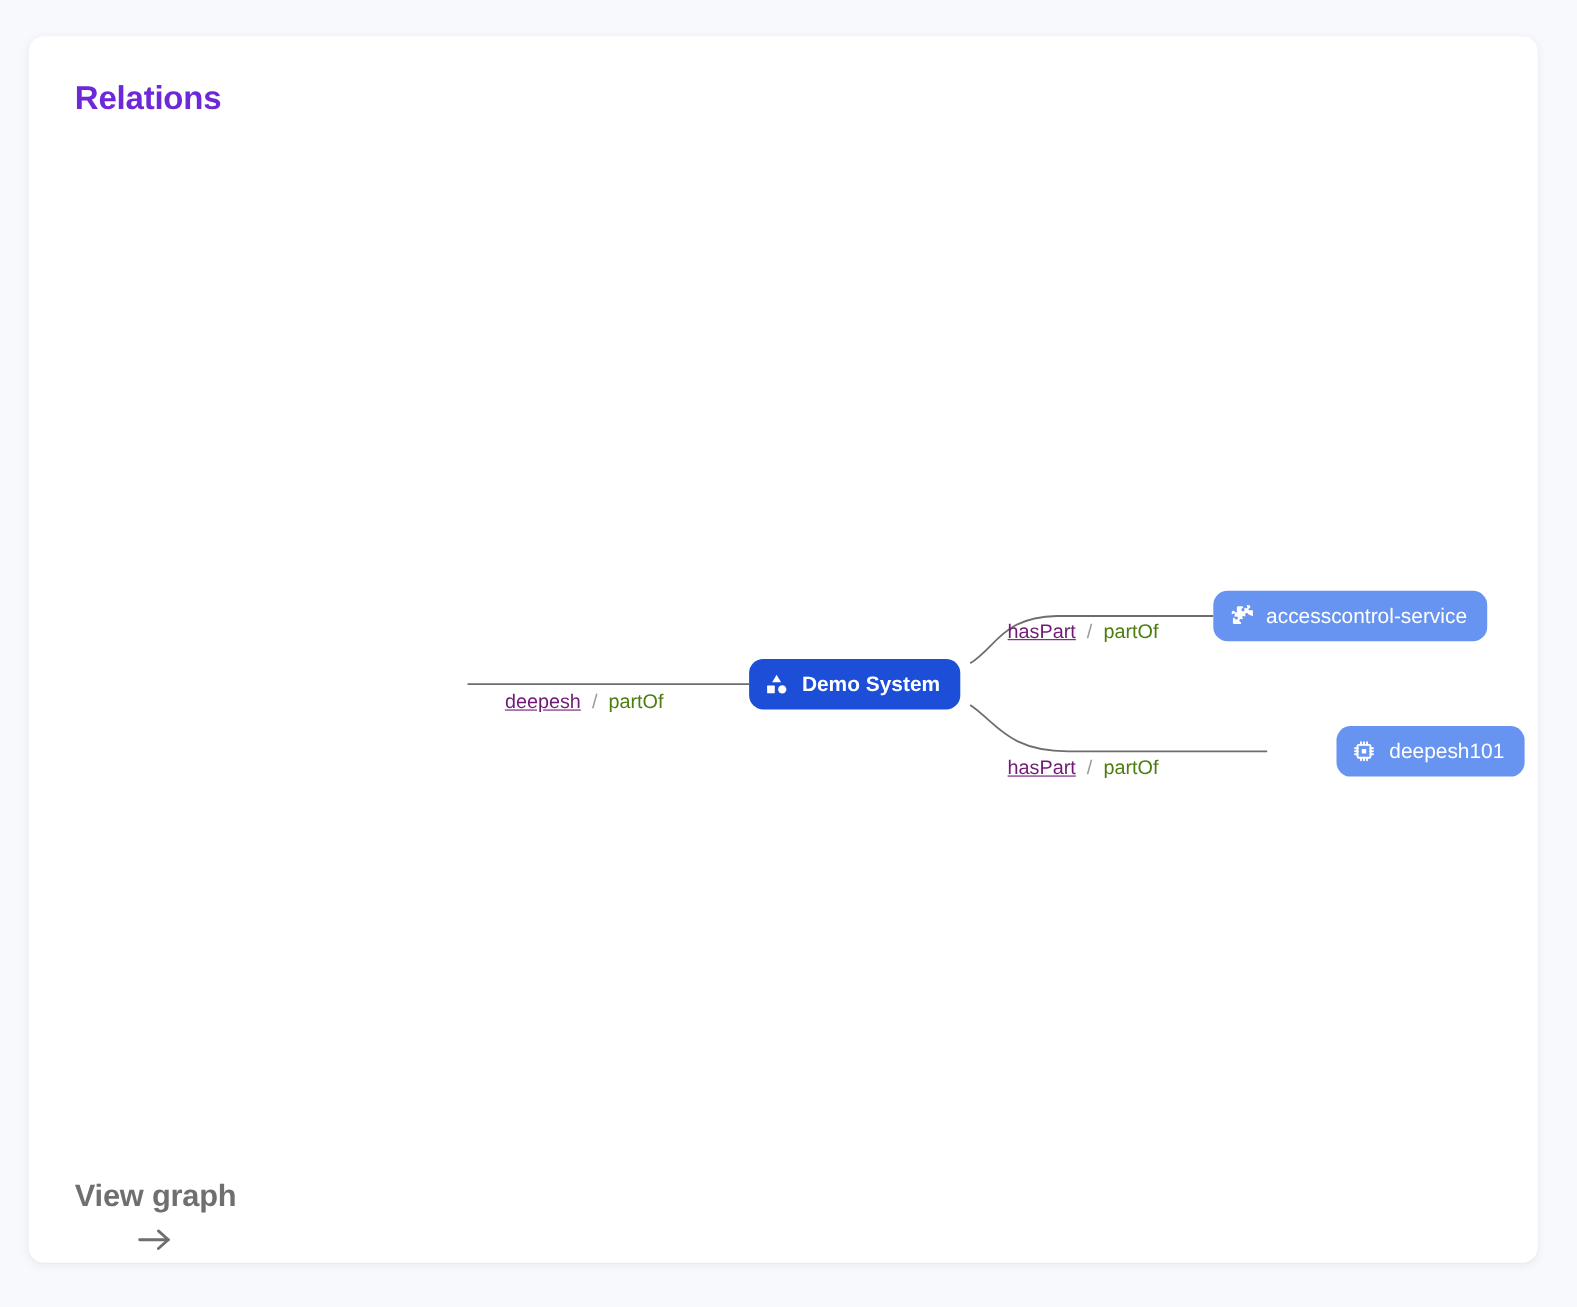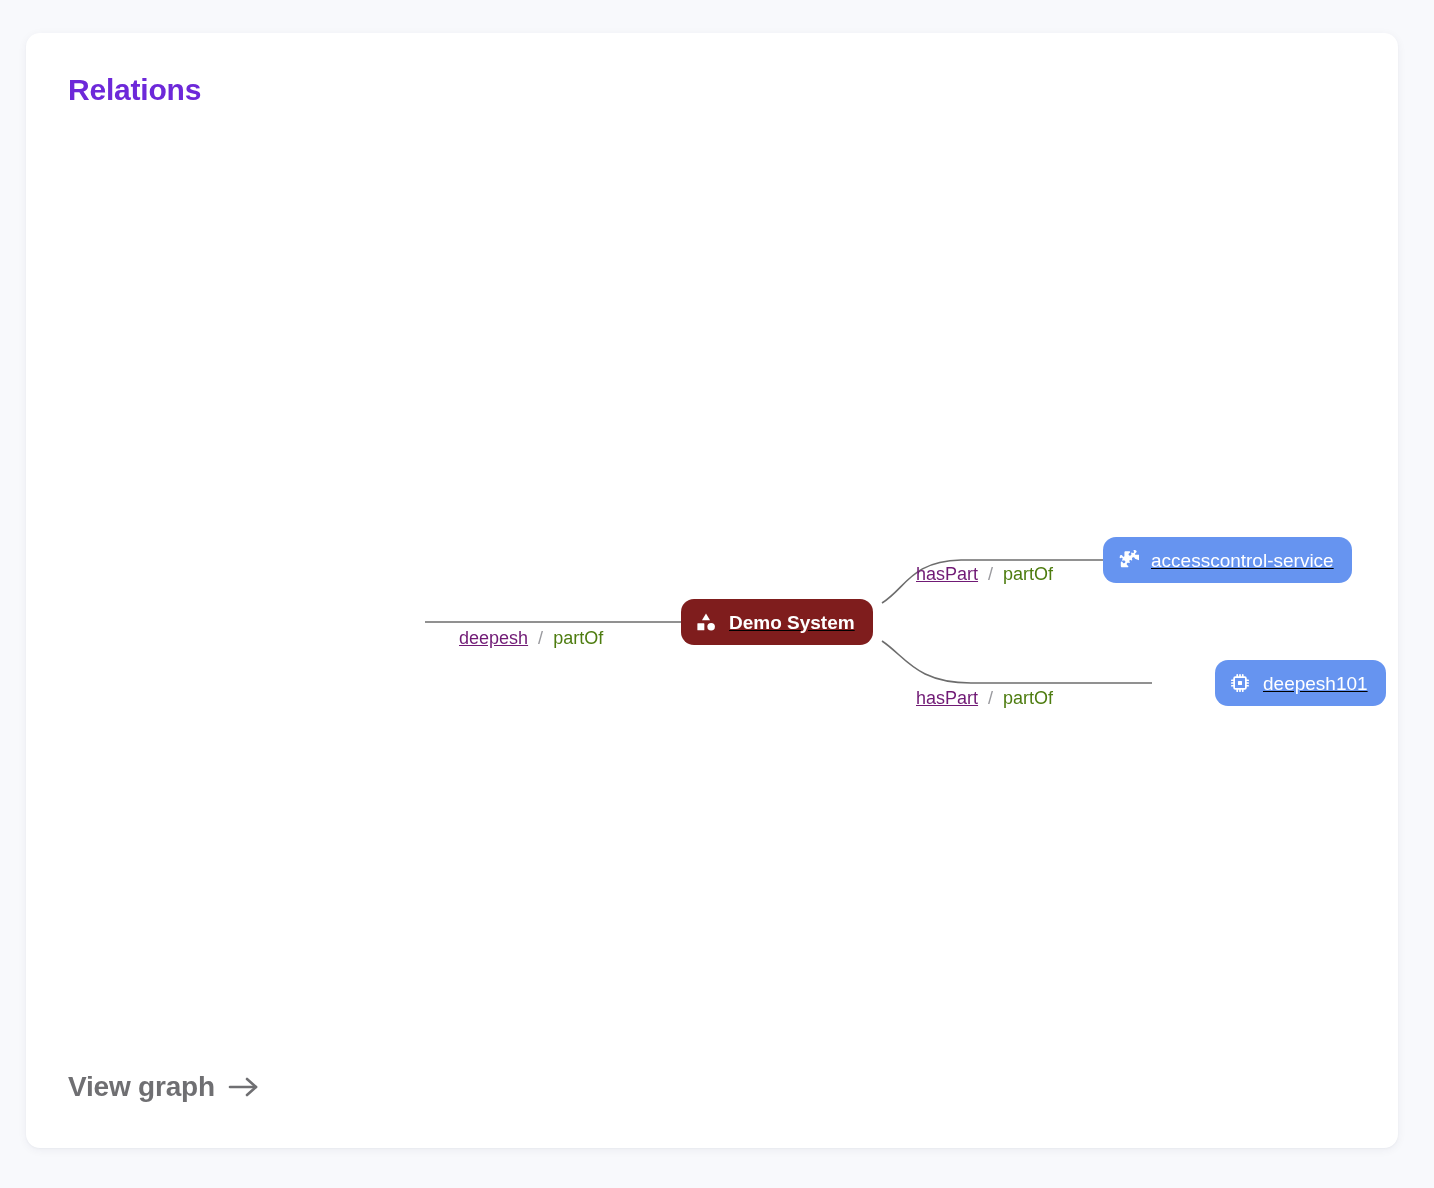--- a/index.html
+++ b/index.html
@@ -69,24 +69,23 @@
   
   .node {
     position: absolute;
     display: flex;
     align-items: center;
     border-radius: 13px;
     height: 46px;
     padding: 0 18px 0 14px;
     white-space: nowrap;
     user-select: none;
-    text-decoration: underline;
   }
   .node.blue { background: #6694f0; }
-  .node.orange { background: #7f1d1d; }
+  .node.orange { background: #1d4ed8; }
 
   .node .node-icon {
     width: 22px;
     height: 22px;
     flex: 0 0 22px;
     margin-right: 12px;
     display: block;
   }
   .node .node-icon svg { display: block; width: 22px; height: 22px; }
 
@@ -124,20 +123,21 @@
 
   
   .view-graph {
     position: absolute;
     left: 42px;
     top: 1040px;
     display: flex;
     align-items: center;
     gap: 12px;
     cursor: pointer;
+    flex-direction: column;
   }
   .view-graph .vg-text {
     font-size: 28px;
     font-weight: bold;
     color: #6f6f72;
     letter-spacing: -0.2px;
     line-height: 1;
   }
   .view-graph .vg-arrow {
     width: 34px;

